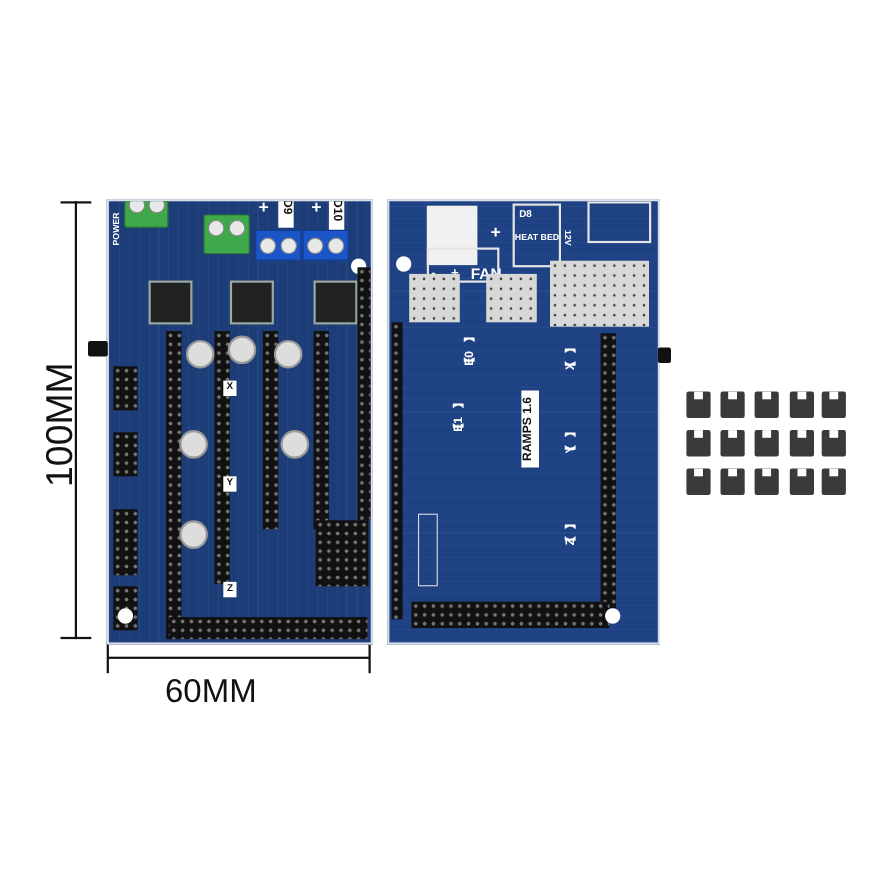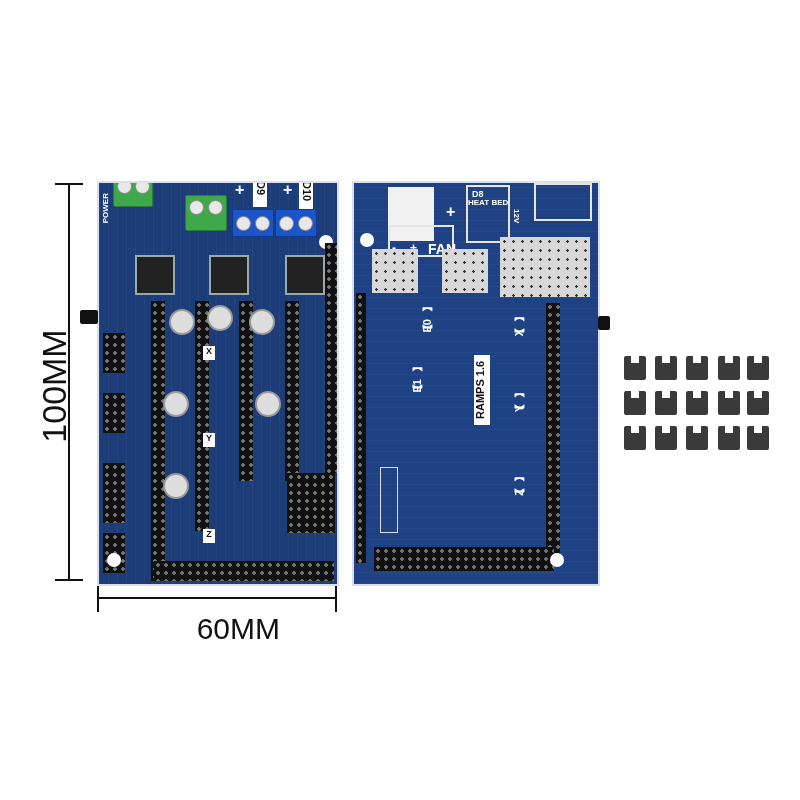--- a/index.html
+++ b/index.html
@@ -4,21 +4,21 @@
 <style>
   html,body{margin:0;padding:0;background:#ffffff;}
   body{width:800px;height:800px;position:relative;overflow:hidden;font-family:"Liberation Sans",sans-serif;}
   .abs{position:absolute;}
   
   .vline{position:absolute;left:68px;top:183px;width:2px;height:398px;background:#111;}
   .vcap{position:absolute;height:2px;width:28px;background:#111;left:55px;}
   .hline{position:absolute;left:98px;top:597px;width:238px;height:2px;background:#111;}
   .hcap{position:absolute;width:2px;height:28px;background:#111;top:584px;}
   .dim-v{position:absolute;left:-6px;top:366px;width:120px;height:40px;transform:rotate(-90deg);font-size:34px;color:#111;text-align:center;line-height:40px;}
-  .dim-h{position:absolute;left:150px;top:612px;width:130px;font-size:30px;color:#111;text-align:right;}
+  .dim-h{position:absolute;left:150px;top:612px;width:130px;font-size:30px;color:#111;text-align:left;}
   
   .board{position:absolute;background:#1c3f7a;border:2px solid #d9e0ea;box-sizing:border-box;overflow:hidden;}
   .board.left{left:97px;top:181px;width:242px;height:405px;
     background:
       repeating-linear-gradient(90deg, rgba(255,255,255,0.04) 0 1px, transparent 1px 9px),
       #1d3d78;}
   .board.right{left:352px;top:181px;width:248px;height:405px;
     background:
       repeating-linear-gradient(0deg, rgba(255,255,255,0.03) 0 1px, transparent 1px 11px),
       #1e4283;}
@@ -106,21 +106,21 @@
 
 <div class="board right">
   <div class="abs" style="left:34px;top:4px;width:46px;height:54px;background:#f1f1f1"></div>
   <div class="abs" style="left:34px;top:42px;width:66px;height:32px;border:2px solid #e6e6e6;box-sizing:border-box"></div>
   <div class="silk" style="left:38px;top:58px;font-size:12px">-</div>
   <div class="silk" style="left:56px;top:58px;font-size:12px">+</div>
   <div class="silk" style="left:74px;top:58px;font-size:14px">FAN</div>
   <div class="silk" style="left:92px;top:20px;font-size:16px">+</div>
 
   <div class="abs" style="left:112px;top:2px;width:44px;height:58px;border:2px solid #e6e6e6;box-sizing:border-box"></div>
-  <div class="silk" style="left:114px;top:15px;font-size:8px">HEAT BED</div>
+  <div class="silk" style="left:114px;top:28px;font-size:8px">HEAT BED</div>
   <div class="silk" style="left:118px;top:6px;font-size:9px">D8</div>
   <div class="silk" style="left:158px;top:26px;font-size:8px;writing-mode:vertical-rl">12V</div>
 
   <div class="abs" style="left:180px;top:0px;width:58px;height:38px;border:2px solid #e6e6e6;box-sizing:border-box"></div>
   <div class="hole" style="left:6px;top:50px"></div>
 
   <div class="pad-area" style="left:18px;top:66px;width:46px;height:44px"></div>
   <div class="pad-area" style="left:88px;top:66px;width:46px;height:44px"></div>
   <div class="pad-area" style="left:146px;top:54px;width:90px;height:60px"></div>
 

